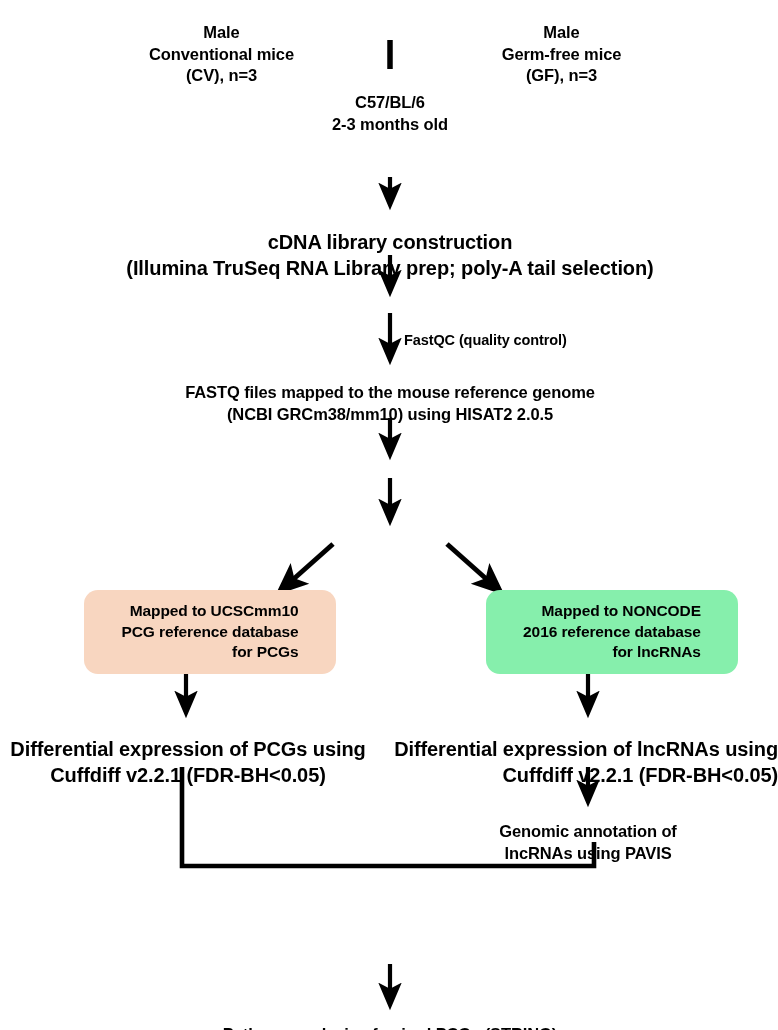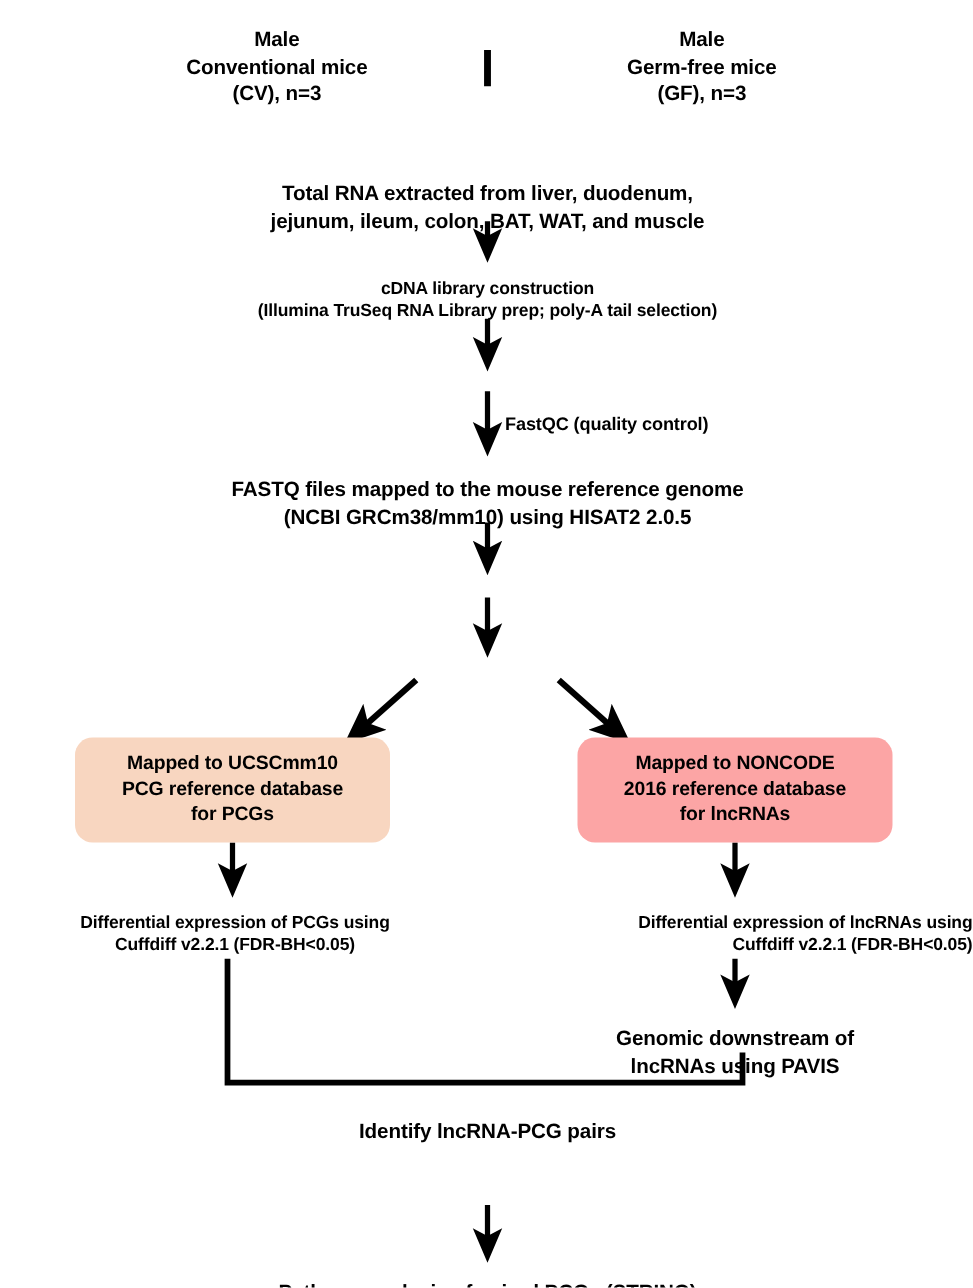--- a/index.html
+++ b/index.html
@@ -24,33 +24,34 @@
   }
   .node {
     position: absolute;
     text-align: center;
     font-weight: bold;
     line-height: 1.30;
     white-space: pre-line;
     letter-spacing: -0.1px;
   }
   .t16 { font-size: 16.5px; }
-  .t15 { font-size: 14px; }
+  .t15 { font-size: 20px; }
   .box {
     position: absolute;
     border-radius: 14px;
     display: flex;
     align-items: center;
     justify-content: center;
-    text-align: center;
+    text-align: right;
     font-weight: bold;
     font-size: 15.5px;
     line-height: 1.34;
     white-space: pre-line;
     letter-spacing: -0.1px;
+    margin-left: 24px;
   }
   .bullets {
     position: absolute;
     font-size: 12.4px;
     font-weight: bold;
     line-height: 1.34;
     letter-spacing: -0.05px;
   }
   .bullets ul {
     margin: 0;
@@ -128,25 +129,25 @@
 Conventional mice
 (CV), n=3</span>
   </div>
 
   <div class="node t16" style="left:424px; top:1px; width:275px;">
     <span>Male
 Germ-free mice
 (GF), n=3</span>
   </div>
 
-
-  <div class="node t16" style="left:100px; top:124px; width:580px;">
-    <span>Total RNA extracted from liver, duodenum,
-jejunum, ileum, colon, BAT, WAT, and muscle</span>
-  </div>
+  <div class="node t16" style="left:240px; top:71px; width:300px;">
+    <span>C57/BL/6
+2-3 months old</span>
+  </div>
+
 
   <div class="node t15" style="left:45px; top:203px; width:690px;">
     <span>cDNA library construction
 (Illumina TruSeq RNA Library prep; poly-A tail selection)</span>
   </div>
 
 
   <div class="sidelabel" style="left:404px; top:332px;text-align:right;">
     <span>FastQC (quality control)</span>
   </div>
@@ -157,44 +158,41 @@
   </div>
 
 
 
   <div class="box" style="left:60px; top:590px; width:252px; height:84px; background:#f8d6c0;">
     <span>Mapped to UCSCmm10
 PCG reference database
 for PCGs</span>
   </div>
 
-  <div class="box" style="left:462px; top:590px; width:252px; height:84px; background:#fca5a5;">
+  <div class="box" style="left:462px; top:590px; width:252px; height:84px; background:#86efac;">
     <span>Mapped to NONCODE
 2016 reference database
 for lncRNAs</span>
   </div>
 
   <div class="node t15" style="left:0px; top:710px; width:376px;">
     <span>Differential expression of PCGs using
 Cuffdiff v2.2.1 (FDR-BH&lt;0.05)</span>
   </div>
 
   <div class="node t15" style="left:392px; top:710px; width:386px;text-align:right;">
     <span>Differential expression of lncRNAs using
 Cuffdiff v2.2.1 (FDR-BH&lt;0.05)</span>
   </div>
 
   <div class="node t16" style="left:448px; top:800px; width:280px;">
-    <span>Genomic downstream of
+    <span>Genomic annotation of
 lncRNAs using PAVIS</span>
   </div>
 
-  <div class="node t16" style="left:200px; top:874px; width:380px;">
-    <span>Identify lncRNA-PCG pairs</span>
-  </div>
 
   <div class="bullets" style="left:112px; top:899px; width:540px;">
     <ul>
     </ul>
   </div>
 
   <div class="node t16" style="left:140px; top:1003px; width:500px;">
     <span>Pathway analysis of paired PCGs (STRING)</span>
   </div>
 

